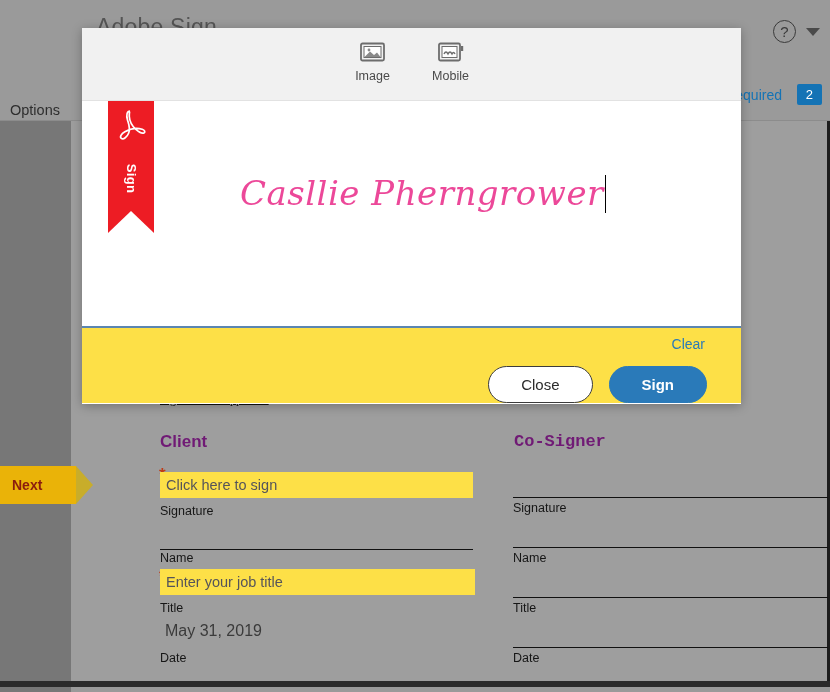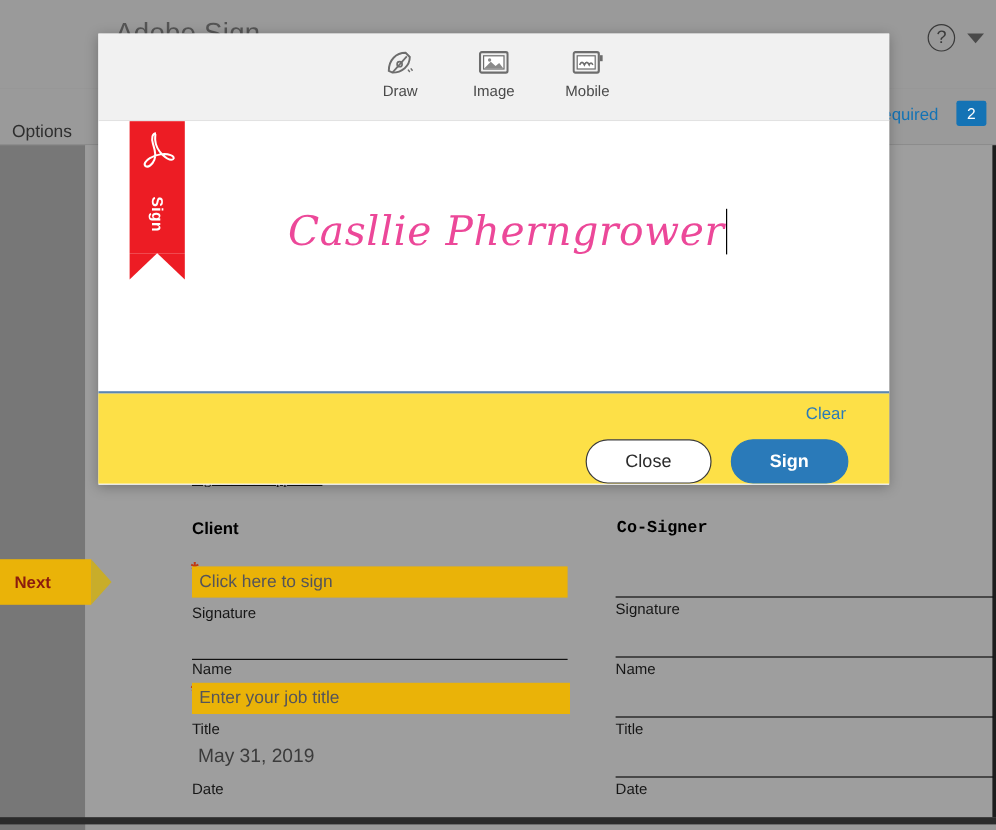--- a/index.html
+++ b/index.html
@@ -170,40 +170,40 @@
     font-size: 12px;
     color: #111;
     text-decoration: underline;
     overflow: hidden;
     white-space: nowrap;
   }
 
   
   .col-head {
     position: absolute;
-    font-size: 14px;
+    font-size: 17px;
     font-weight: bold;
-    color: #000000;
+    color: #701a75;
   }
   #client-head { left: 160px; top: 432px; }
   #cosigner-head { left: 514px; top: 432px; font-family: Liberation Mono, monospace; }
 
   .field-label {
     position: absolute;
     font-size: 12.5px;
     color: #161616;
   }
   .sig-line {
     position: absolute;
     height: 0;
     border-top: 1.4px solid #111111;
   }
   .fill-field {
     position: absolute;
-    background: #eab308;
+    background: #fde047;
     box-sizing: border-box;
   }
   .fill-field .ph {
     position: absolute;
     left: 6px; top: 50%;
     transform: translateY(-50%);
     font-size: 14.5px;
     color: #55545a;
     white-space: nowrap;
   }
@@ -429,31 +429,20 @@
   <div class="next-flag">
     <span class="next-text">Next</span>
   </div>
   <div class="next-flag-arrow"></div>
 
   <div class="modal">
 
     <div class="modal-tabs">
 
 
-      <div class="tab">
-        <span class="tab-ico">
-          <svg width="25" height="22" viewBox="0 0 25 22">
-            <path d="M3 18 C3 9, 9 3, 17 3 L20.5 6.5 C20.5 14, 14 19.5, 6 19.5 Z" fill="none" stroke="#6d6d6d" stroke-width="1.6"></path>
-            <line x1="6" y1="19.5" x2="18" y2="6" stroke="#6d6d6d" stroke-width="1.4"></line>
-            <circle cx="12" cy="12.5" r="2.1" fill="none" stroke="#6d6d6d" stroke-width="1.4"></circle>
-            <path d="M19 17 l1.5 2 M21.3 16 l1.5 2" stroke="#6d6d6d" stroke-width="1.2"></path>
-          </svg>
-        </span>
-        <span class="tab-label">Draw</span>
-      </div>
 
       <div class="tab">
         <span class="tab-ico">
           <svg width="25" height="20" viewBox="0 0 25 20">
             <rect x="1" y="1.5" width="23" height="17" rx="1.5" fill="none" stroke="#6d6d6d" stroke-width="1.8"></rect>
             <rect x="4" y="4.5" width="17" height="11" fill="#ffffff" stroke="#6d6d6d" stroke-width="1"></rect>
             <circle cx="9" cy="8" r="1.4" fill="#8a8a8a"></circle>
             <path d="M4.5 15 L10 9.5 L14 13 L17 10.5 L20.5 15 Z" fill="#8a8a8a"></path>
           </svg>
         </span>

